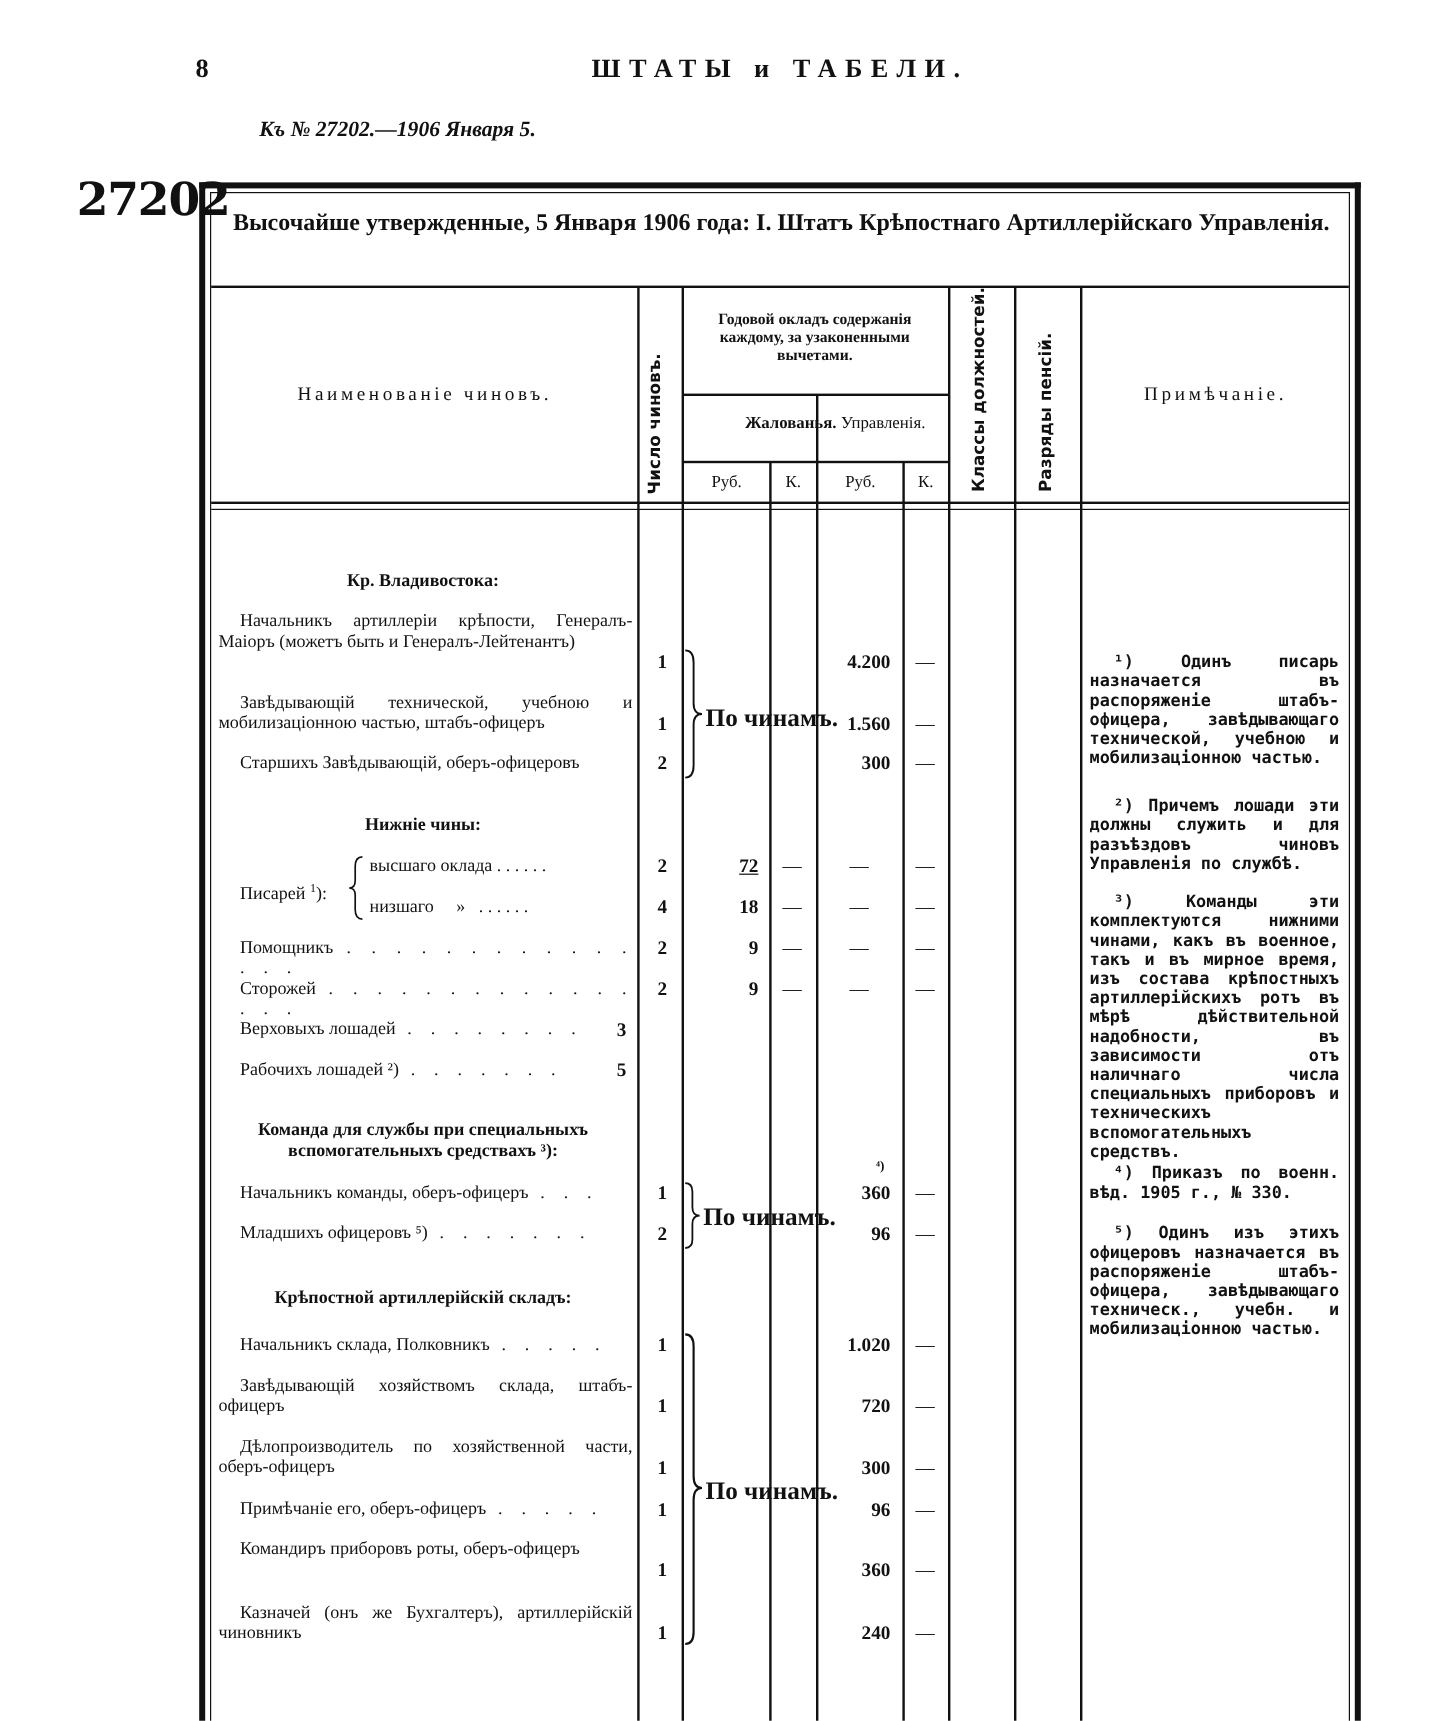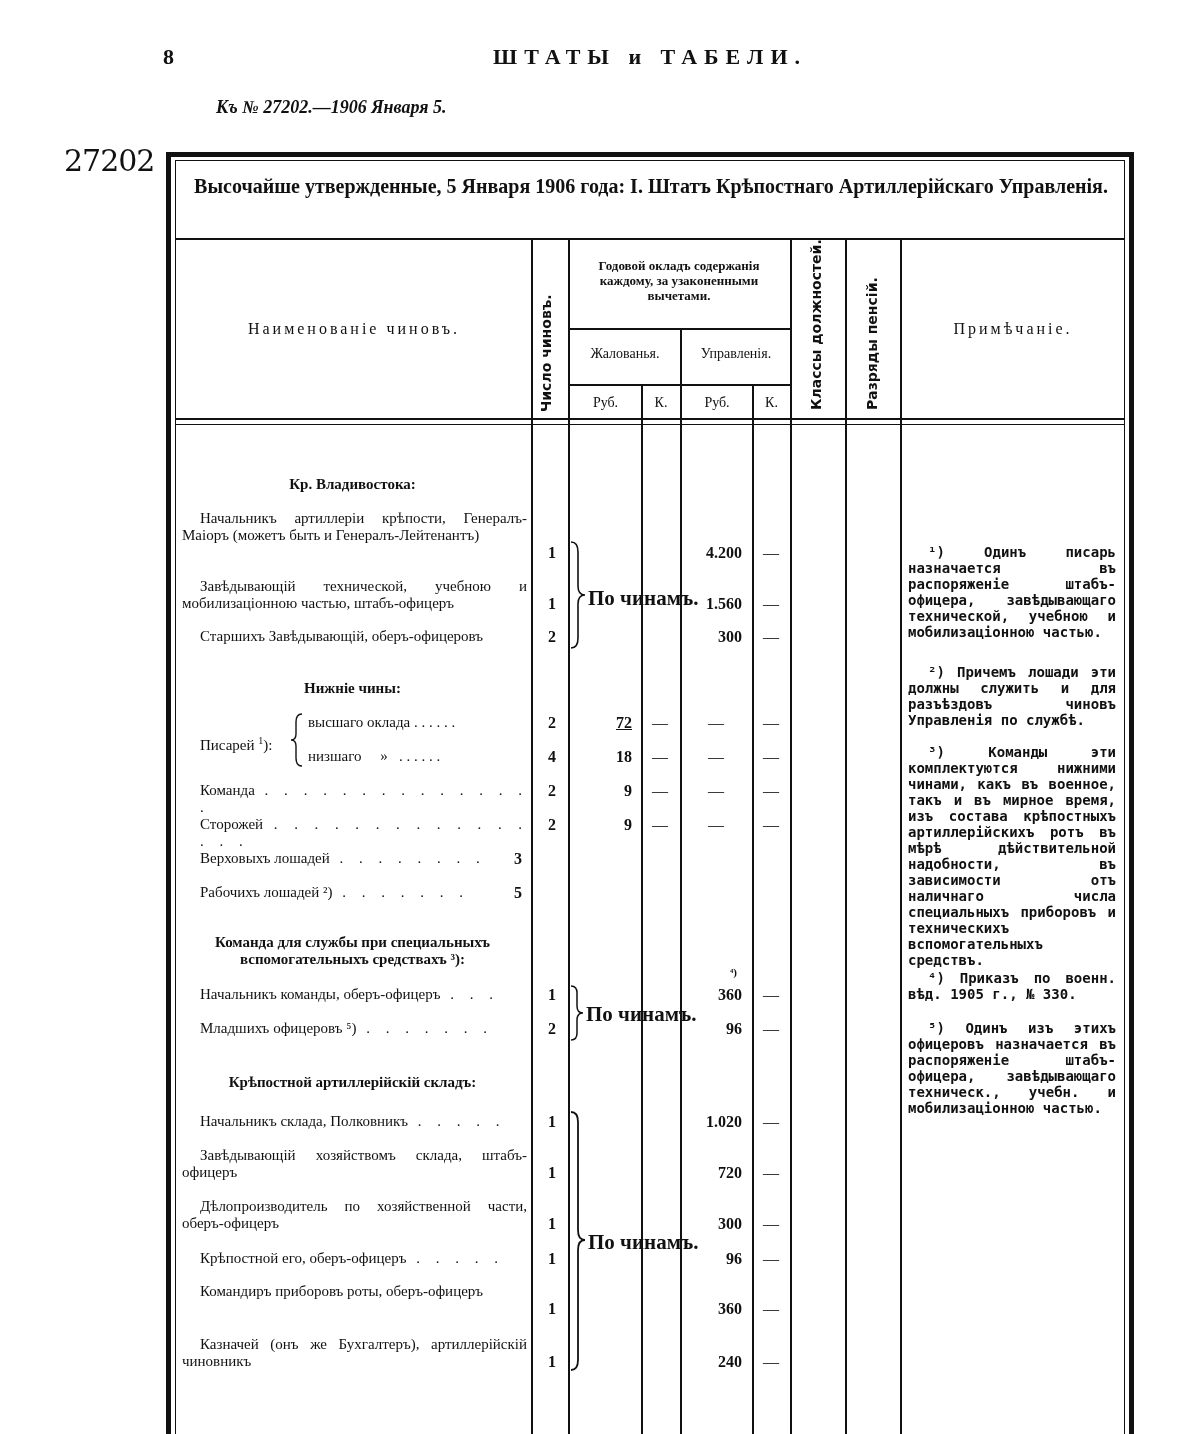--- a/index.html
+++ b/index.html
@@ -2,21 +2,21 @@
 <html><head>
 <meta charset="utf-8">
 <style>
   html, body { margin:0; padding:0; background:#fff; }
   body { width:1200px; height:1434px; position:relative; overflow:hidden; color:#111;
          font-family:"Liberation Serif", "DejaVu Serif", serif; }
   .abs { position:absolute; }
   .page-num { left:163px; top:44px; font-size:22px; font-weight:bold; }
   .running-head { left:0; width:1300px; top:44px; text-align:center; font-size:22px; font-weight:bold; letter-spacing:7px; }
   .ref-line { left:216px; top:97px; font-size:18px; font-style:italic; font-weight:bold; }
-  .margin-num { left:64px; top:143px; font-size:30px; font-weight:400; font-family:"DejaVu Serif", serif; letter-spacing:-1px; }
+  .margin-num { left:64px; top:143px; font-size:38px; font-weight:700; font-family:"DejaVu Serif", serif; letter-spacing:-1px; }
 
   
   .frame-outer { left:166px; top:152px; width:968px; height:1290px; border-left:5px solid #111; border-right:5px solid #111; border-top:5px solid #111; box-sizing:border-box; }
   .frame-inner { left:175px; top:160px; width:950px; height:1290px; border-left:1.5px solid #111; border-right:1.5px solid #111; border-top:1.5px solid #111; box-sizing:border-box; }
   .title { left:180px; top:172px; width:942px; text-align:center; font-size:20px; line-height:28px; font-weight:bold; }
   .hline { background:#111; }
   .vline { background:#111; width:1.5px; }
 
   .hdr { font-size:15px; font-weight:bold; text-align:center; }
   .hdr-spaced { letter-spacing:3px; font-weight:normal; font-size:16px; }
@@ -55,21 +55,21 @@
 <div class="abs vline" style="left:641px;top:385px;height:1055px;"></div>
 <div class="abs vline" style="left:680px;top:330px;height:1110px;"></div>
 <div class="abs vline" style="left:752px;top:385px;height:1055px;"></div>
 <div class="abs vline" style="left:790px;top:240px;height:1200px;"></div>
 <div class="abs vline" style="left:845px;top:240px;height:1200px;"></div>
 <div class="abs vline" style="left:900px;top:240px;height:1200px;"></div>
 
 <div class="abs hdr hdr-spaced" style="left:180px;top:320px;width:348px;">Наименованіе чиновъ.</div>
 <div class="abs vert" style="left:538px;top:300px;height:112px;">Число чиновъ.</div>
 <div class="abs hdr" style="left:572px;top:258px;width:214px;font-size:13px;line-height:15px;">Годовой окладъ содержанія каждому, за узаконенными вычетами.</div>
-<div class="abs hdr" style="left:570px;top:346px;width:110px;font-size:14px;font-weight:normal;">Жалованья.</div>
+<div class="abs hdr" style="left:570px;top:346px;width:110px;font-size:14px;font-weight:bold;padding-left:34px;">Жалованья.</div>
 <div class="abs hdr" style="left:682px;top:346px;width:108px;font-size:14px;font-weight:normal;">Управленія.</div>
 <div class="abs hdr" style="left:570px;top:395px;width:71px;font-size:14px;font-weight:normal;">Руб.</div>
 <div class="abs hdr" style="left:642px;top:395px;width:38px;font-size:14px;font-weight:normal;">К.</div>
 <div class="abs hdr" style="left:682px;top:395px;width:70px;font-size:14px;font-weight:normal;">Руб.</div>
 <div class="abs hdr" style="left:753px;top:395px;width:37px;font-size:14px;font-weight:normal;">К.</div>
 <div class="abs vert" style="left:808px;top:255px;height:155px;">Классы должностей.</div>
 <div class="abs vert" style="left:864px;top:290px;height:120px;">Разряды пенсій.</div>
 <div class="abs hdr hdr-spaced" style="left:902px;top:320px;width:222px;">Примѣчаніе.</div>
 
 <div class="abs section" style="left:180px;top:476px;width:345px;">Кр. Владивостока:</div>
@@ -107,21 +107,21 @@
 <div class="abs dash" style="left:697px;top:714px;">—</div>
 <div class="abs dash" style="left:752px;top:714px;">—</div>
 
 <div class="abs row-label" style="left:308px;top:748px;width:220px;"><span>низшаго &nbsp; &nbsp; » &nbsp; . . . . . .</span></div>
 <div class="abs cnt" style="left:534px;top:748px;">4</div>
 <div class="abs num" style="left:572px;top:748px;width:60px;">18</div>
 <div class="abs dash" style="left:641px;top:748px;">—</div>
 <div class="abs dash" style="left:697px;top:748px;">—</div>
 <div class="abs dash" style="left:752px;top:748px;">—</div>
 
-<div class="abs row-label" style="left:200px;top:782px;width:328px;"><span>Команда</span><span class="dots-leader"> . . . . . . . . . . . . . . .</span></div>
+<div class="abs row-label" style="left:200px;top:782px;width:328px;"><span>Помощникъ</span><span class="dots-leader"> . . . . . . . . . . . . . . .</span></div>
 <div class="abs cnt" style="left:534px;top:782px;">2</div>
 <div class="abs num" style="left:572px;top:782px;width:60px;">9</div>
 <div class="abs dash" style="left:641px;top:782px;">—</div>
 <div class="abs dash" style="left:697px;top:782px;">—</div>
 <div class="abs dash" style="left:752px;top:782px;">—</div>
 
 <div class="abs row-label" style="left:200px;top:816px;width:328px;"><span>Сторожей</span><span class="dots-leader"> . . . . . . . . . . . . . . . .</span></div>
 <div class="abs cnt" style="left:534px;top:816px;">2</div>
 <div class="abs num" style="left:572px;top:816px;width:60px;">9</div>
 <div class="abs dash" style="left:641px;top:816px;">—</div>
@@ -162,21 +162,21 @@
 <div class="abs row-label" style="left:182px;top:1147px;width:345px;text-indent:18px;"><span>Завѣдывающій хозяйствомъ склада, штабъ-офицеръ</span></div>
 <div class="abs cnt" style="left:534px;top:1164px;">1</div>
 <div class="abs num" style="left:682px;top:1164px;width:60px;">720</div>
 <div class="abs dash" style="left:752px;top:1164px;">—</div>
 
 <div class="abs row-label" style="left:182px;top:1198px;width:345px;text-indent:18px;"><span>Дѣлопроизводитель по хозяйственной части, оберъ-офицеръ</span></div>
 <div class="abs cnt" style="left:534px;top:1215px;">1</div>
 <div class="abs num" style="left:682px;top:1215px;width:60px;">300</div>
 <div class="abs dash" style="left:752px;top:1215px;">—</div>
 
-<div class="abs row-label" style="left:200px;top:1250px;width:328px;"><span>Крѣпостной его, оберъ-офицеръ</span><span class="dots-leader"> . . . . .</span></div>
+<div class="abs row-label" style="left:200px;top:1250px;width:328px;"><span>Примѣчаніе его, оберъ-офицеръ</span><span class="dots-leader"> . . . . .</span></div>
 <div class="abs cnt" style="left:534px;top:1250px;">1</div>
 <div class="abs num" style="left:682px;top:1250px;width:60px;">96</div>
 <div class="abs dash" style="left:752px;top:1250px;">—</div>
 
 <div class="abs row-label" style="left:182px;top:1283px;width:345px;text-indent:18px;"><span>Командиръ приборовъ роты, оберъ-офицеръ</span></div>
 <div class="abs cnt" style="left:534px;top:1300px;">1</div>
 <div class="abs num" style="left:682px;top:1300px;width:60px;">360</div>
 <div class="abs dash" style="left:752px;top:1300px;">—</div>
 
 <div class="abs row-label" style="left:182px;top:1336px;width:345px;text-indent:18px;"><span>Казначей (онъ же Бухгалтеръ), артиллерійскій чиновникъ</span></div>

